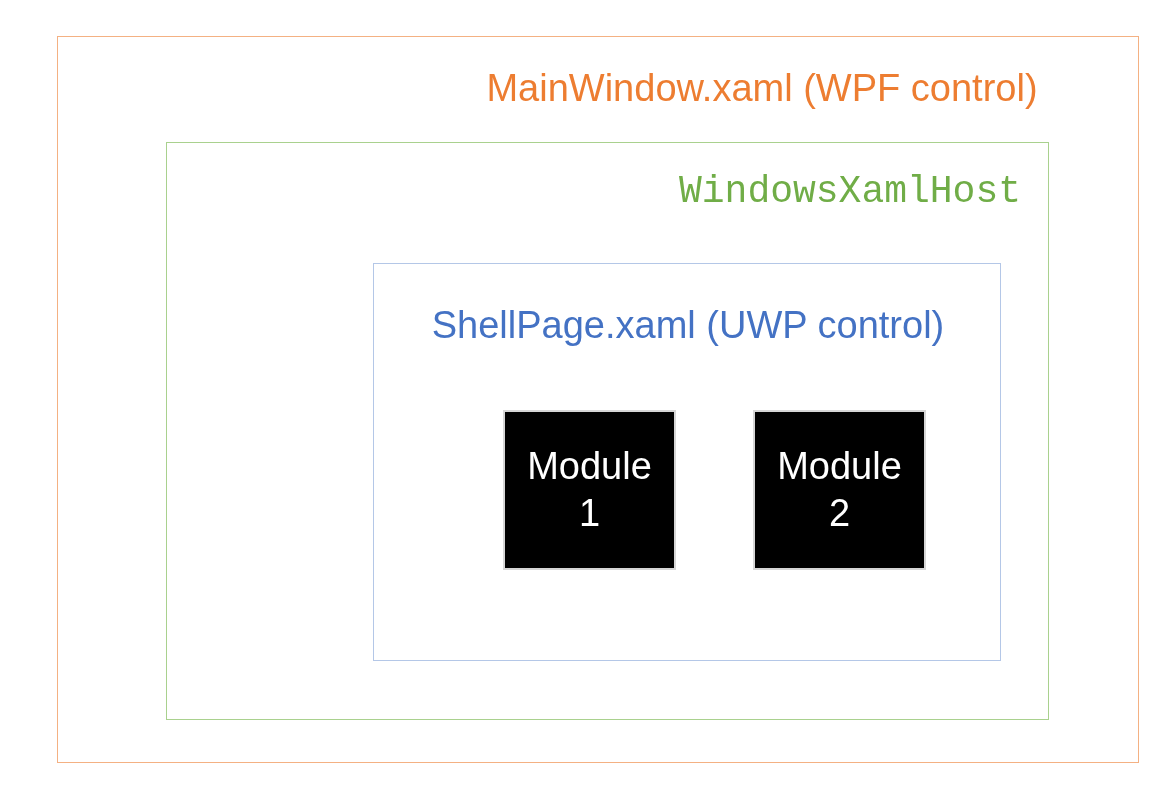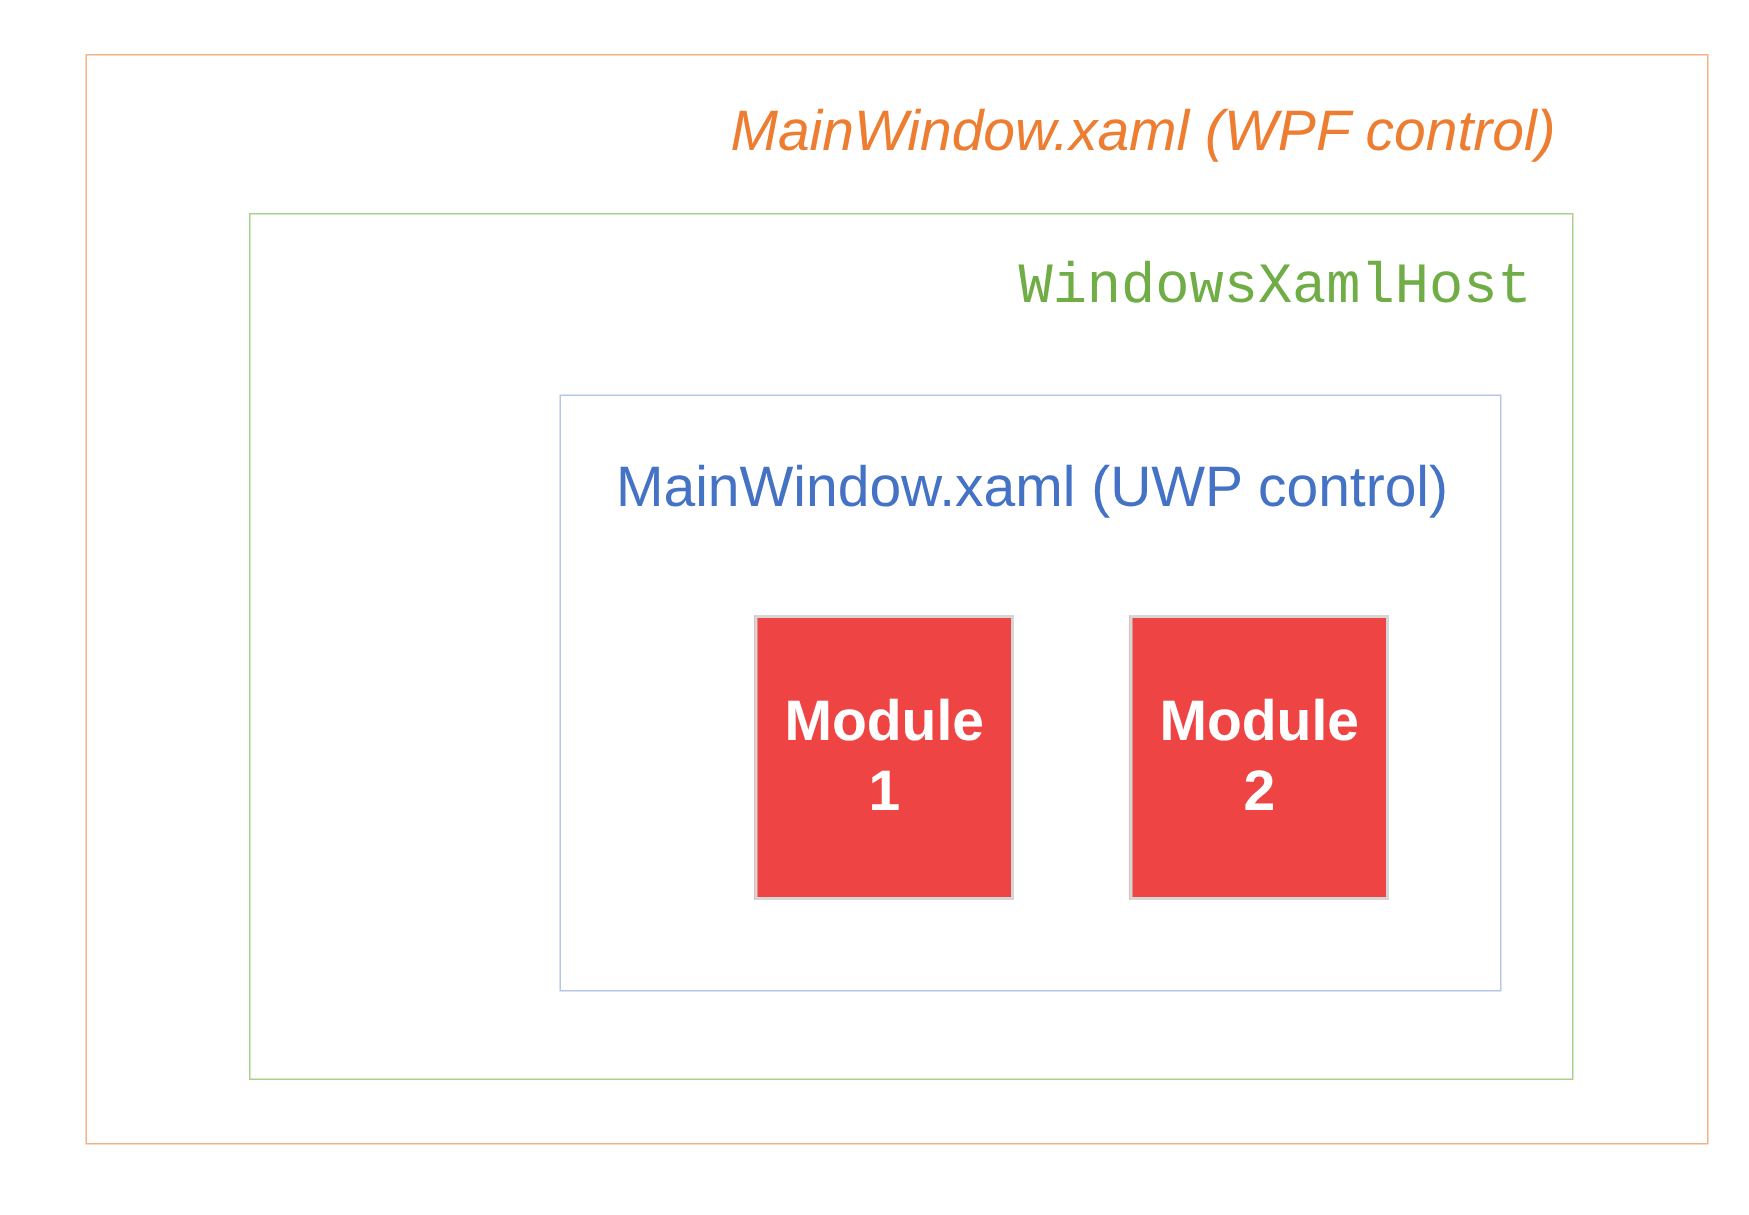--- a/index.html
+++ b/index.html
@@ -45,46 +45,44 @@
     position: absolute;
     white-space: nowrap;
     font-size: 38px;
     line-height: 1.15;
     transform: translateX(-50%);
   }
   .label-outer {
     left: 704px;
     top: 30px;
     color: #ED7D31;
-    font-style: italic;
   }
   .label-middle {
     left: 683px;
     top: 27px;
     color: #70AD47;
     font-family: Liberation Mono, monospace;
   }
   .label-inner {
     left: 314px;
     top: 40px;
     color: #4472C4;
   }
   .module {
     position: absolute;
     box-sizing: border-box;
     top: 146px;
     width: 173px;
-    height: 190px;
-    background: #ef4444;
+    height: 160px;
+    background: #000000;
     border: 2px solid #D6D6D6;
     display: flex;
     align-items: center;
     justify-content: center;
     text-align: center;
-    font-weight: bold;
   }
   .module-1 { left: 129px; }
   .module-2 { left: 379px; }
   .module-text {
     color: #FFFFFF;
     font-size: 38px;
     line-height: 1.25;
     white-space: pre-line;
   }
 </style>
@@ -92,21 +90,21 @@
 <body>
 
 <div class="canvas">
   <div class="box box-outer">
     <div class="label label-outer">MainWindow.xaml (WPF control)</div>
 
     <div class="box box-middle">
       <div class="label label-middle">WindowsXamlHost</div>
 
       <div class="box box-inner">
-        <div class="label label-inner">MainWindow.xaml (UWP control)</div>
+        <div class="label label-inner">ShellPage.xaml (UWP control)</div>
 
         <div class="module module-1">
           <span class="module-text">Module
 1</span>
         </div>
 
         <div class="module module-2">
           <span class="module-text">Module
 2</span>
         </div>

